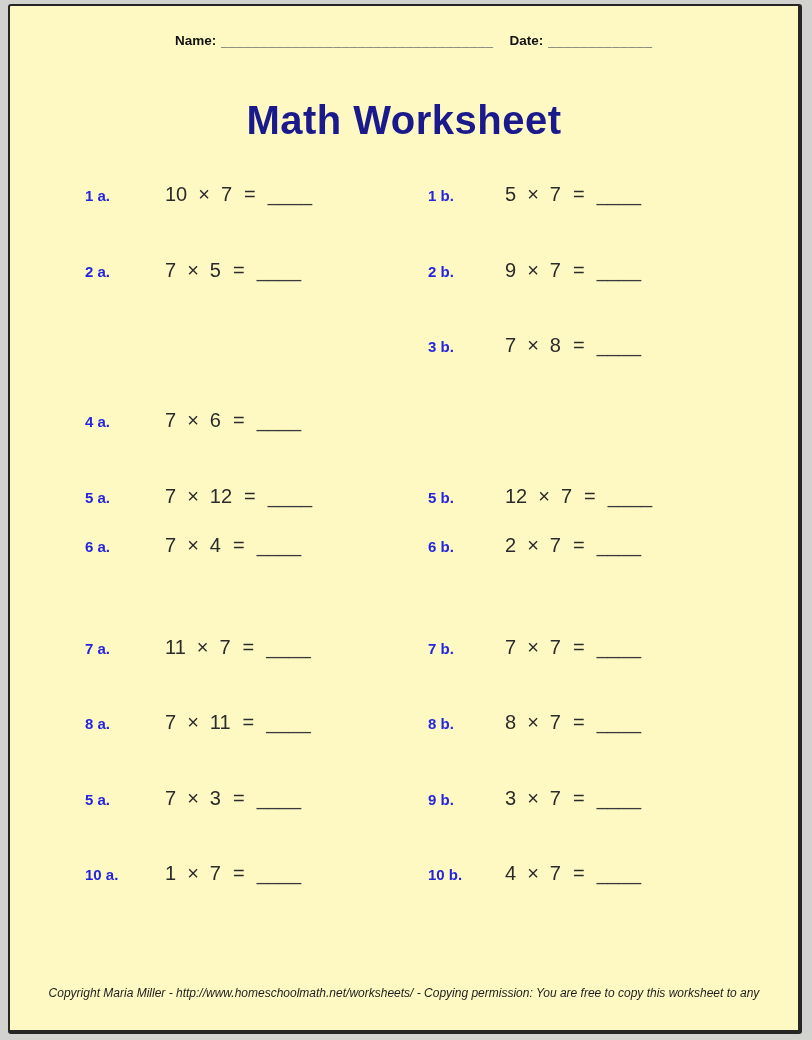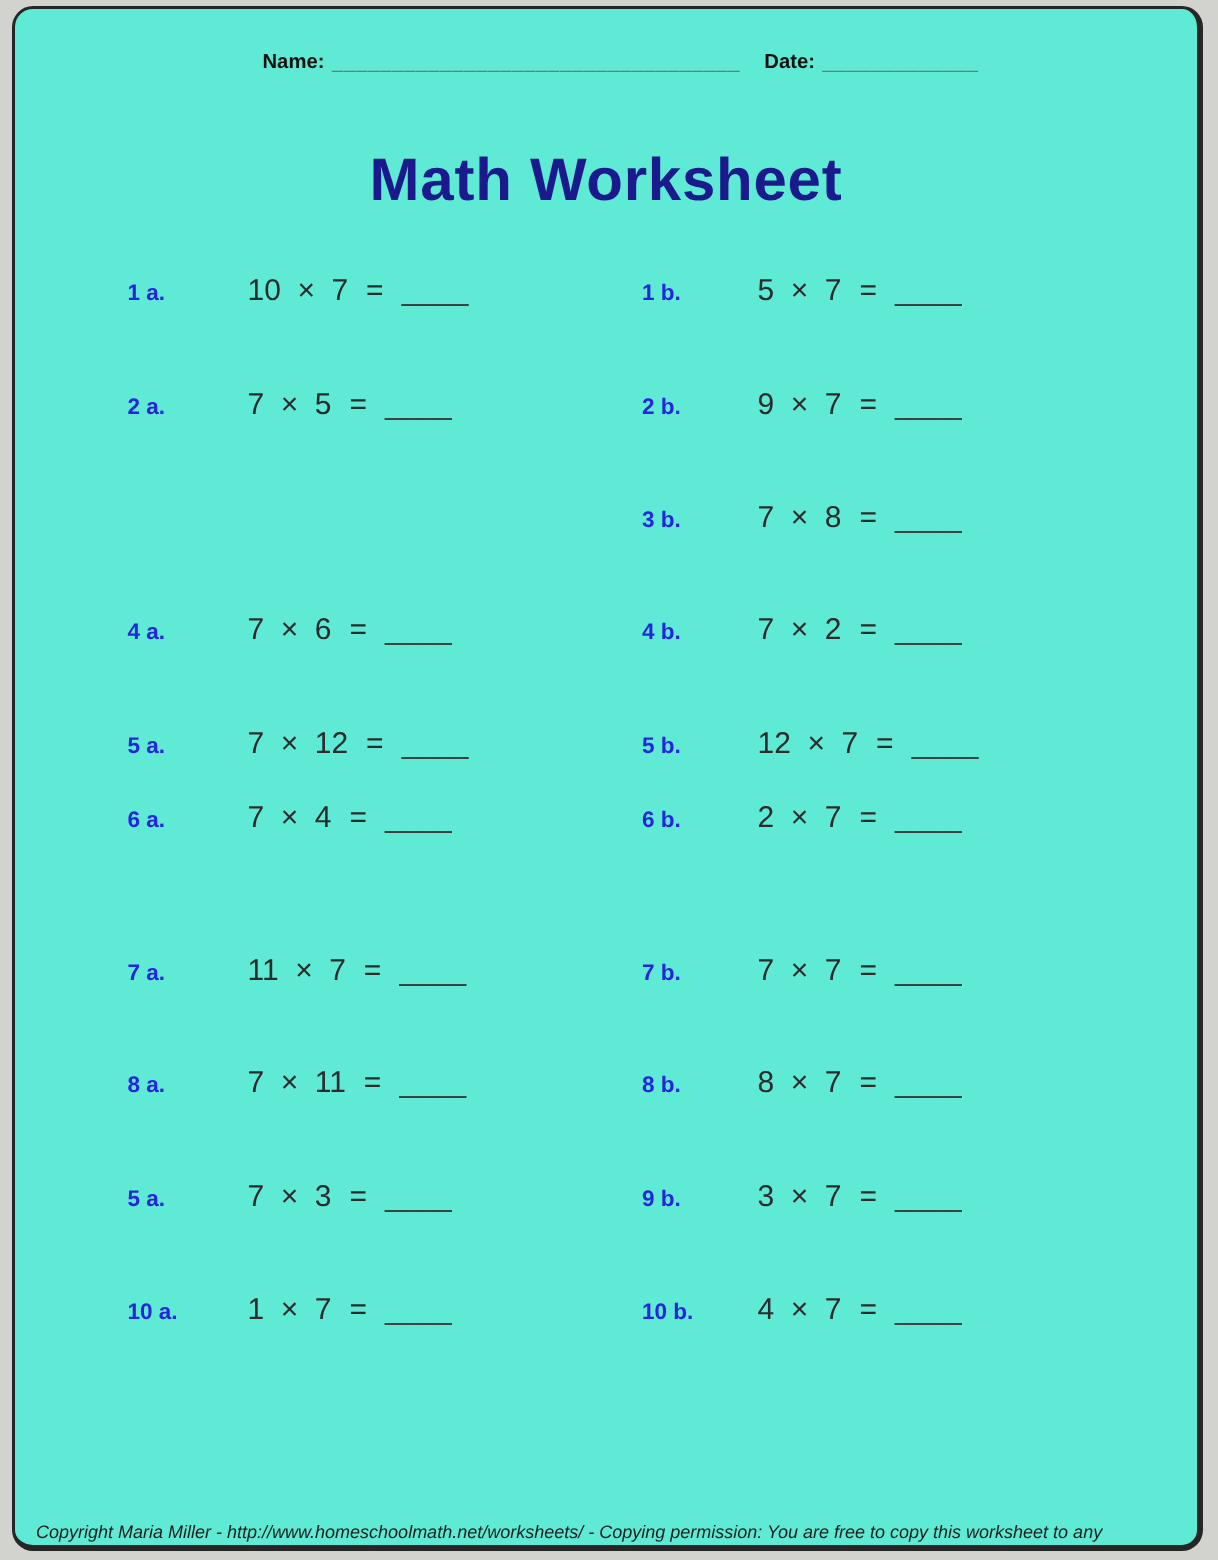--- a/index.html
+++ b/index.html
@@ -7,25 +7,25 @@
     width:812px; height:1040px;
     background:#d2d2ce;
     font-family:"Liberation Sans", sans-serif;
     position:relative;
     overflow:hidden;
   }
   .page {
     position:absolute; left:8px; top:4px;
     width:794px; height:1030px;
     box-sizing:border-box;
-    background:#5eead4;
+    background:#fef9c3;
     border:2px solid #262626;
     border-right-width:4px;
     border-bottom-width:4px;
-    border-radius:14px;
+    border-radius:3px;
     text-decoration:underline;
   }
   .header-line {
     position:absolute; left:165px; top:27px;
     white-space:nowrap;
     font-size:13.5px; color:#111;
   }
   .field-label { font-weight:bold; }
   .field-line {
     color:#777; letter-spacing:0.5px;
@@ -54,23 +54,24 @@
     font-size:15px; font-weight:bold;
     color:#2525dd;
   }
   .cell.a .plabel { width:80px; }
   .cell.b .plabel { width:77px; }
   .num { font-size:20px; color:#2b2b2b; }
   .op  { font-size:20px; color:#2b2b2b; margin:0 11px; }
   .op.eq { margin:0 12px; }
   .blank { font-size:20px; color:#3a3a3a; letter-spacing:0; }
   .footer {
-    position:absolute; top:1004px; left:50%;
+    position:absolute; top:976px; left:50%;
     transform:translateX(-50%);
     width:760px;
+    text-align:center;
     font-style:italic;
     font-size:12px; line-height:22px;
     color:#1c1c1c;
   }
 </style>
 </head>
 <body>
 
 <div class="page">
 
@@ -89,21 +90,20 @@
     <div class="cell a"><span class="plabel">2 a.</span><span class="num">7</span><span class="op">×</span><span class="num">5</span><span class="op eq">=</span><span class="blank">____</span></div>
     <div class="cell b"><span class="plabel">2 b.</span><span class="num">9</span><span class="op">×</span><span class="num">7</span><span class="op eq">=</span><span class="blank">____</span></div>
   </div>
 
   <div class="row" style="top:325px">
     <div class="cell b"><span class="plabel">3 b.</span><span class="num">7</span><span class="op">×</span><span class="num">8</span><span class="op eq">=</span><span class="blank">____</span></div>
   </div>
 
   <div class="row" style="top:400px">
     <div class="cell a"><span class="plabel">4 a.</span><span class="num">7</span><span class="op">×</span><span class="num">6</span><span class="op eq">=</span><span class="blank">____</span></div>
-    <div class="cell b"><span class="plabel">4 b.</span><span class="num">7</span><span class="op">×</span><span class="num">2</span><span class="op eq">=</span><span class="blank">____</span></div>
   </div>
 
   <div class="row" style="top:476px">
     <div class="cell a"><span class="plabel">5 a.</span><span class="num">7</span><span class="op">×</span><span class="num">12</span><span class="op eq">=</span><span class="blank">____</span></div>
     <div class="cell b"><span class="plabel">5 b.</span><span class="num">12</span><span class="op">×</span><span class="num">7</span><span class="op eq">=</span><span class="blank">____</span></div>
   </div>
 
   <div class="row" style="top:525px">
     <div class="cell a"><span class="plabel">6 a.</span><span class="num">7</span><span class="op">×</span><span class="num">4</span><span class="op eq">=</span><span class="blank">____</span></div>
     <div class="cell b"><span class="plabel">6 b.</span><span class="num">2</span><span class="op">×</span><span class="num">7</span><span class="op eq">=</span><span class="blank">____</span></div>

